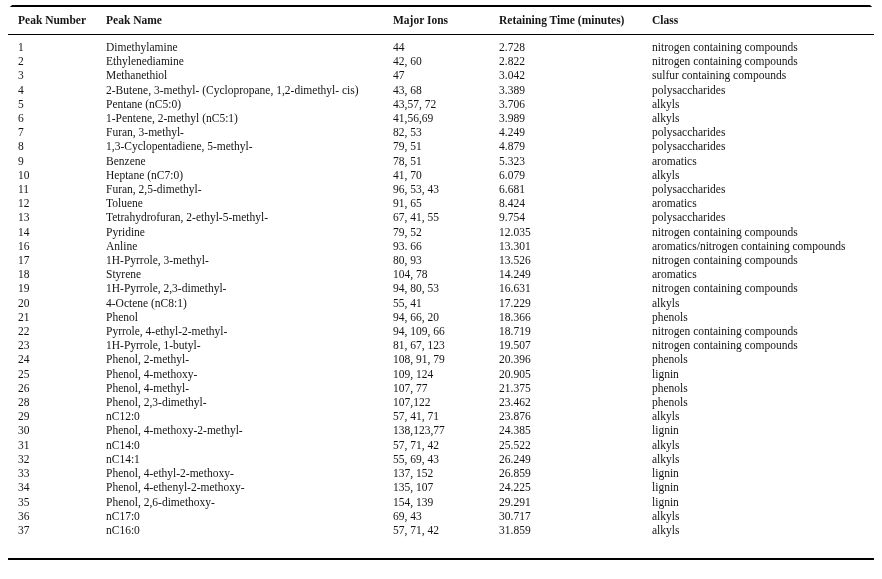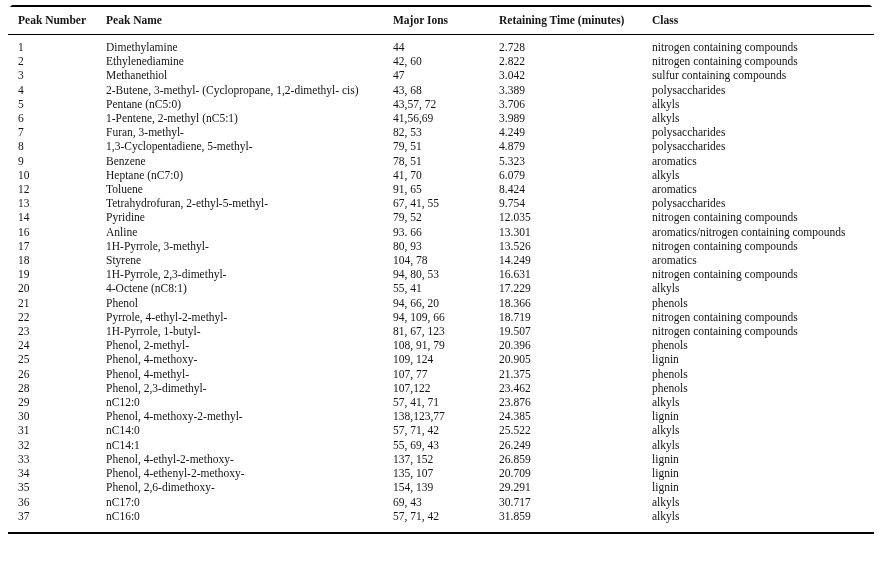--- a/index.html
+++ b/index.html
@@ -50,21 +50,21 @@
     padding-left: 10px;
   }
   table.peaks td {
     padding: 0 4px 0 0;
     line-height: 14.2px;
     white-space: nowrap;
     overflow: hidden;
     vertical-align: middle;
   }
   table.peaks tbody tr:first-child td { padding-top: 5px; }
-  table.peaks tbody tr:last-child td { padding-bottom: 9px; }
+  table.peaks tbody tr:last-child td { padding-bottom: 21px; }
 </style>
 </head>
 <body>
 
 <div class="page">
   <div class="table-wrap">
     <table class="peaks">
       <colgroup>
         <col class="c1">
           <col class="c2">
@@ -146,20 +146,27 @@
             <td>aromatics</td>
           </tr>
           <tr>
             <td>10</td>
             <td>Heptane (nC7:0)</td>
             <td>41, 70</td>
             <td>6.079</td>
             <td>alkyls</td>
           </tr>
           <tr>
+            <td>11</td>
+            <td>Furan, 2,5-dimethyl-</td>
+            <td>96, 53, 43</td>
+            <td>6.681</td>
+            <td>polysaccharides</td>
+          </tr>
+          <tr>
             <td>12</td>
             <td>Toluene</td>
             <td>91, 65</td>
             <td>8.424</td>
             <td>aromatics</td>
           </tr>
           <tr>
             <td>13</td>
             <td>Tetrahydrofuran, 2-ethyl-5-methyl-</td>
             <td>67, 41, 55</td>
@@ -289,21 +296,21 @@
             <td>33</td>
             <td>Phenol, 4-ethyl-2-methoxy-</td>
             <td>137, 152</td>
             <td>26.859</td>
             <td>lignin</td>
           </tr>
           <tr>
             <td>34</td>
             <td>Phenol, 4-ethenyl-2-methoxy-</td>
             <td>135, 107</td>
-            <td>20.709</td>
+            <td>24.225</td>
             <td>lignin</td>
           </tr>
           <tr>
             <td>35</td>
             <td>Phenol, 2,6-dimethoxy-</td>
             <td>154, 139</td>
             <td>29.291</td>
             <td>lignin</td>
           </tr>
           <tr>

